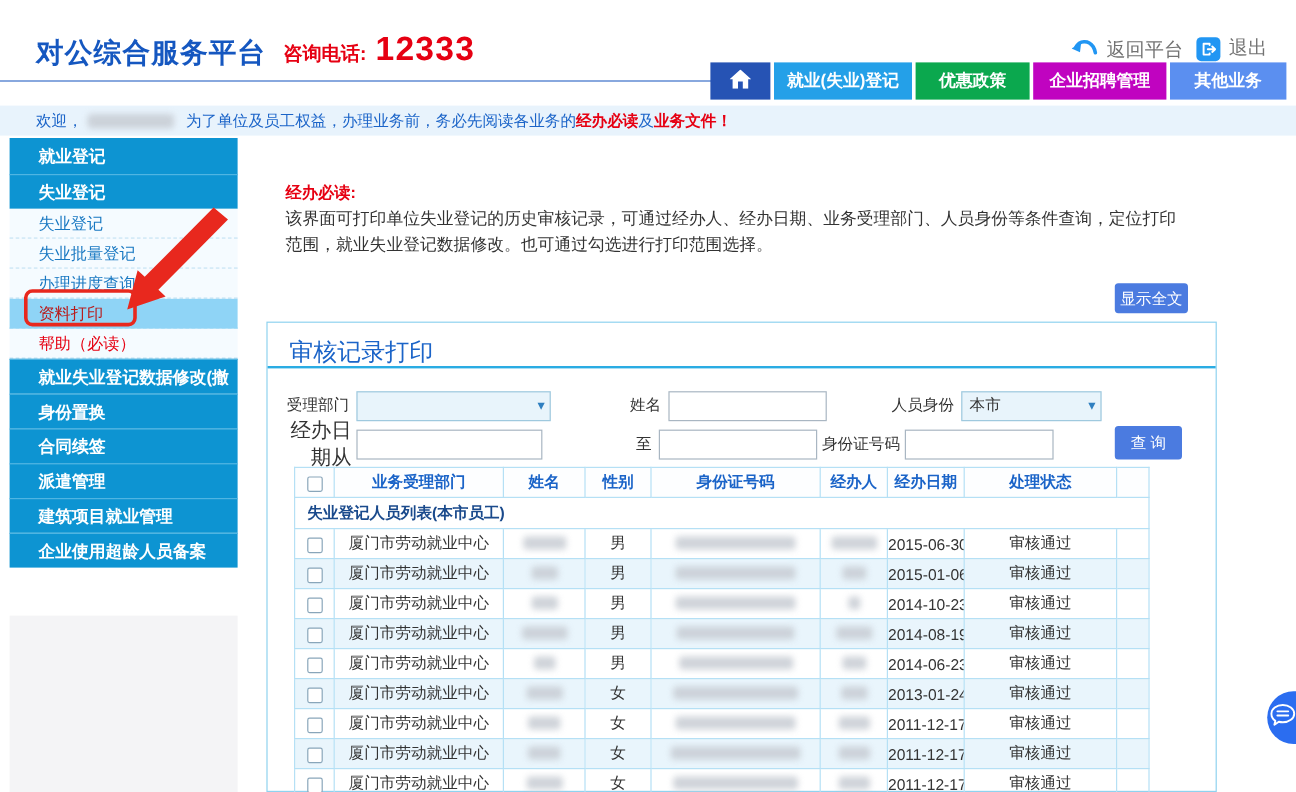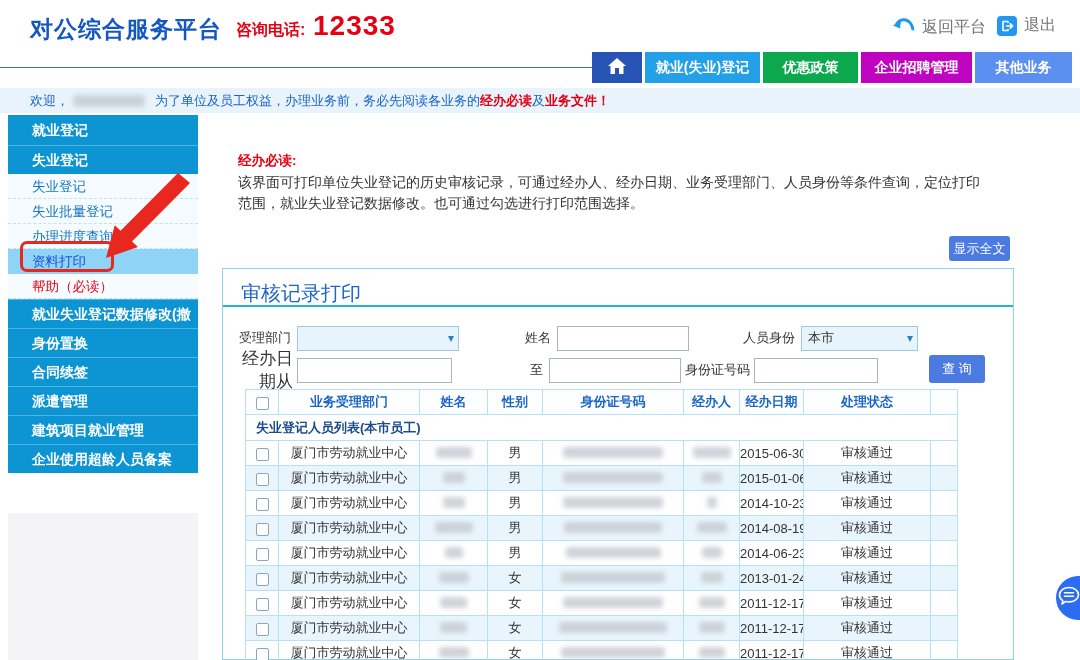--- a/index.html
+++ b/index.html
@@ -1,21 +1,21 @@
 <!DOCTYPE html>
 <html><head>
 <meta charset="utf-8">
 <style>
   * { margin:0; padding:0; box-sizing:border-box; }
   html,body { background:#fff; }
   body { font-family:"Liberation Sans", sans-serif; }
   .page { position:relative; width:1080px; height:660px; overflow:hidden; background:#fff; margin:0 auto; }
 
   
-  .header { position:absolute; left:0; top:0; width:1080px; height:68px; background:#fff; }
+  .header { position:absolute; left:0; top:15px; width:1080px; height:68px; background:#fff; }
   .app-title { position:absolute; left:30px; top:14px; font-size:23px; font-weight:bold; color:#1557c0; letter-spacing:1px; }
   .hotline-label { position:absolute; left:236px; top:20px; font-size:16px; font-weight:bold; color:#e60012; }
   .hotline-number { position:absolute; left:313px; top:10px; font-size:28px; font-weight:bold; color:#e60012; letter-spacing:1px; }
   .back-link { position:absolute; left:893px; top:17px; display:flex; align-items:center; gap:7px; cursor:pointer; }
   .logout-link { position:absolute; left:997px; top:15px; display:flex; align-items:center; gap:7px; cursor:pointer; }
   .back-link span, .logout-link span { font-size:16px; color:#737373;font-family:Liberation Mono, monospace; }
   .logout-box { width:20px; height:20px; background:#2196f3; border-radius:4px; display:flex; align-items:center; justify-content:center; }
   .hairline { position:absolute; left:0; top:67px; width:594px; height:1px; background:#3a6fc8; }
 
   
@@ -33,32 +33,32 @@
   .welcome .suffix { color:#e60012; font-weight:bold; }
   .blob { display:inline-block; height:12px; background:#c7ccd3; border-radius:3px; filter:blur(2.5px); opacity:.85; vertical-align:middle; }
   .welcome .blob { width:72px; margin:0 10px 0 4px; }
 
   
   .sidebar { position:absolute; left:8px; top:115px; width:190px; display:flex; flex-direction:column; z-index:1; }
   .side-item { cursor:pointer; }
   .side-item.group { background:#0d94d2; color:#fff; font-size:14px; font-weight:bold; height:29px; line-height:29px; padding-left:24px; border-top:1px solid #4fb5e2; }
   .side-item.group:first-child { border-top:none; height:30px; line-height:30px; }
   .side-item.sub { background:#f5fbff; color:#1878c2; font-size:13.5px; height:25px; line-height:25px; padding-left:24px; border-bottom:1px dashed #c2e2f3; }
-  .side-item.sub.active { background:#8fd4f6; color:#1d4ed8; border-bottom:1px dashed #8fd4f6; }
+  .side-item.sub.active { background:#8fd4f6; color:#b91c1c; border-bottom:1px dashed #8fd4f6; }
   .side-item.sub.danger { color:#e60012; }
   .side-filler { background:#f4f4f6; width:190px; height:160px; }
 
   
   .anno-rect { position:absolute; left:20px; top:241px; width:94px; height:31px; border:3px solid #e8281e; border-radius:7px; z-index:5; pointer-events:none; }
   .anno-arrow { position:absolute; left:96px; top:170px; z-index:5; pointer-events:none; }
 
   
   .notice-title { position:absolute; left:238px; top:152px; font-size:13.5px; font-weight:bold; color:#e60012; }
   .notice-body { position:absolute; left:238px; top:172px; width:748px; font-size:14px; color:#333; line-height:21px; }
-  .btn { background:#4b7be0; color:#fff; border:none; border-radius:3px; font-size:13px; font-family:"Liberation Sans",sans-serif; cursor:pointer;margin-left:20px; }
+  .btn { background:#4b7be0; color:#fff; border:none; border-radius:3px; font-size:13px; font-family:"Liberation Sans",sans-serif; cursor:pointer; }
   .show-all-btn { position:absolute; left:929px; top:236px; width:61px; height:25px; }
 
   
   .panel { position:absolute; left:222px; top:268px; width:792px; height:392px; background:#fff; border:1px solid #8fd2ef; }
   .panel-title { position:absolute; left:18px; top:11px; font-size:20px; color:#1b64c8; }
   .panel-rule { position:absolute; left:0; top:36px; width:100%; height:2px; background:#2aace3; }
 
   .frow { position:absolute; left:0; display:flex; align-items:center; height:26px; width:100%; }
   .frow.r1 { top:56px; } .frow.r2 { top:88px; }
   .fg { display:flex; align-items:center; }

